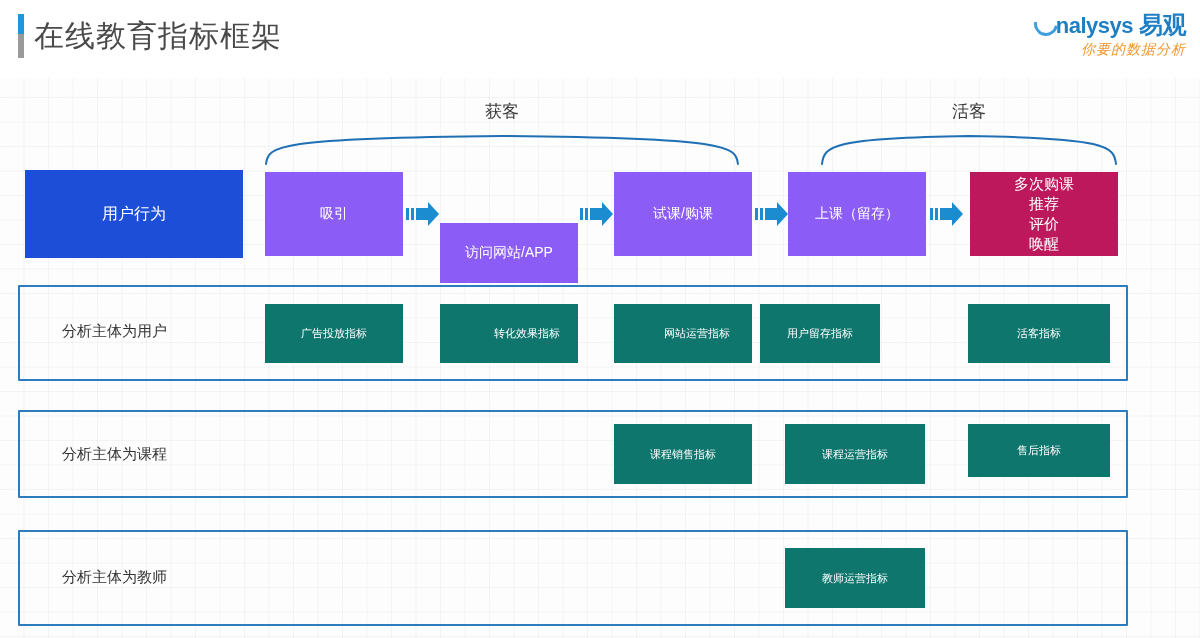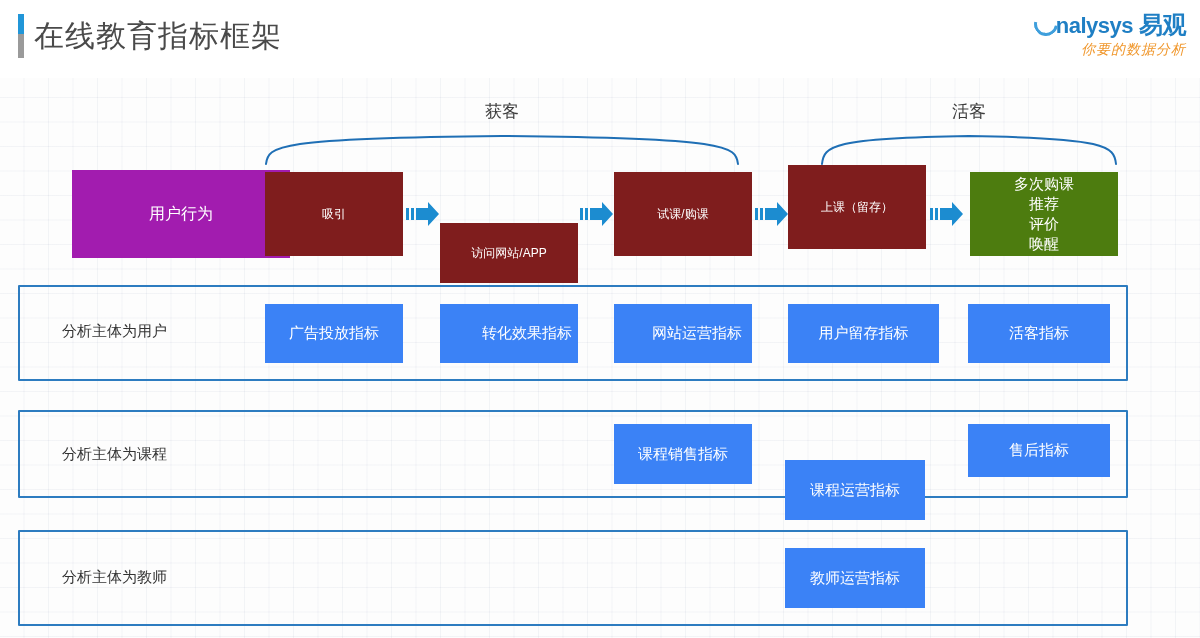--- a/index.html
+++ b/index.html
@@ -101,24 +101,24 @@
   
   .node {
     position: absolute;
     display: flex;
     align-items: center;
     justify-content: center;
     color: #ffffff;
     text-align: center;
     box-sizing: border-box;
   }
-  .node-dark { background: #a21caf; font-size: 16px; margin-left: 47px; }
-  .node-light { background: #7f1d1d; font-size: 12px; }
+  .node-dark { background: #1d4ed8; font-size: 16px; }
+  .node-light { background: #8b5cf6; font-size: 14px; }
   .node-multi {
-    background: #4d7c0f;
+    background: #be185d;
     font-size: 15px;
     line-height: 20px;
     flex-direction: column;
   }
   .arrow { position: absolute; }
 
   
   .row-box {
     position: absolute;
     border: 2px solid #2d7cc0;
@@ -127,23 +127,23 @@
     border-radius: 1px;
   }
   .row-label {
     position: absolute;
     font-size: 15px;
     color: #333333;
     white-space: nowrap;
   }
   .metric {
     position: absolute;
-    background: #3b82f6;
+    background: #0f766e;
     color: #ffffff;
-    font-size: 15px;
+    font-size: 11px;
     display: flex;
     align-items: center;
     justify-content: center;
     text-align: center;
     box-sizing: border-box;
   }
 </style>
 </head>
 <body>
 
@@ -173,21 +173,21 @@
         <path d="M 4,38 C 6,20 14,12 151,10 C 288,12 296,20 298,38" fill="none" stroke="#1f6fb5" stroke-width="2" stroke-linecap="round"></path>
       </svg>
     </div>
   </div>
 
 <div id="flow-layer">
     <div class="node node-dark" style="left: 25px; top: 170px; width: 218px; height: 88px;">用户行为</div>
     <div class="node node-light" style="left: 265px; top: 172px; width: 138px; height: 84px;">吸引</div>
     <div class="node node-light" style="left: 440px; top: 178px; width: 138px; height: 60px; margin-top: 45px;">访问网站/APP</div>
     <div class="node node-light" style="left: 614px; top: 172px; width: 138px; height: 84px;">试课/购课</div>
-    <div class="node node-light" style="left: 788px; top: 165px; width: 138px; height: 84px;">上课（留存）</div>
+    <div class="node node-light" style="left: 788px; top: 172px; width: 138px; height: 84px;">上课（留存）</div>
     <div class="node node-multi" style="left: 970px; top: 172px; width: 148px; height: 84px;">
       <span>多次购课</span>
       <span>推荐</span>
       <span>评价</span>
       <span>唤醒</span>
     </div>
     <div class="arrow" style="left: 406px; top: 200px;"><svg width="34" height="28" viewBox="0 0 34 28">
         <rect x="0" y="8" width="3" height="12" fill="#1c8cd0"></rect>
         <rect x="5" y="8" width="3" height="12" fill="#1c8cd0"></rect>
         <path d="M 10,8 L 22,8 L 22,2 L 33,14 L 22,26 L 22,20 L 10,20 Z" fill="#1c8cd0"></path>
@@ -208,23 +208,23 @@
         <path d="M 10,8 L 22,8 L 22,2 L 33,14 L 22,26 L 22,20 L 10,20 Z" fill="#1c8cd0"></path>
       </svg></div>
   </div>
 
 <div id="rows-layer">
     <div class="row-box" style="left: 18px; top: 285px; width: 1110px; height: 96px;"></div>
     <div class="row-label" style="left: 62px; top: 322px;">分析主体为用户</div>
     <div class="metric" style="left: 265px; top: 304px; width: 138px; height: 59px;">广告投放指标</div>
     <div class="metric" style="left: 440px; top: 304px; width: 138px; height: 59px; padding-left: 36px;">转化效果指标</div>
     <div class="metric" style="left: 614px; top: 304px; width: 138px; height: 59px; padding-left: 28px;">网站运营指标</div>
-    <div class="metric" style="left: 788px; top: 304px; width: 151px; height: 59px;">用户留存指标</div>
+    <div class="metric" style="left: 760px; top: 304px; width: 120px; height: 59px;">用户留存指标</div>
     <div class="metric" style="left: 968px; top: 304px; width: 142px; height: 59px;">活客指标</div>
     <div class="row-box" style="left: 18px; top: 410px; width: 1110px; height: 88px;"></div>
     <div class="row-label" style="left: 62px; top: 445px;">分析主体为课程</div>
     <div class="metric" style="left: 614px; top: 424px; width: 138px; height: 60px;">课程销售指标</div>
-    <div class="metric" style="left: 785px; top: 424px; width: 140px; height: 60px; margin-top: 36px;">课程运营指标</div>
+    <div class="metric" style="left: 785px; top: 424px; width: 140px; height: 60px;">课程运营指标</div>
     <div class="metric" style="left: 968px; top: 424px; width: 142px; height: 53px;">售后指标</div>
     <div class="row-box" style="left: 18px; top: 530px; width: 1110px; height: 96px;"></div>
     <div class="row-label" style="left: 62px; top: 568px;">分析主体为教师</div>
     <div class="metric" style="left: 785px; top: 548px; width: 140px; height: 60px;">教师运营指标</div>
   </div>
 
 </body></html>

